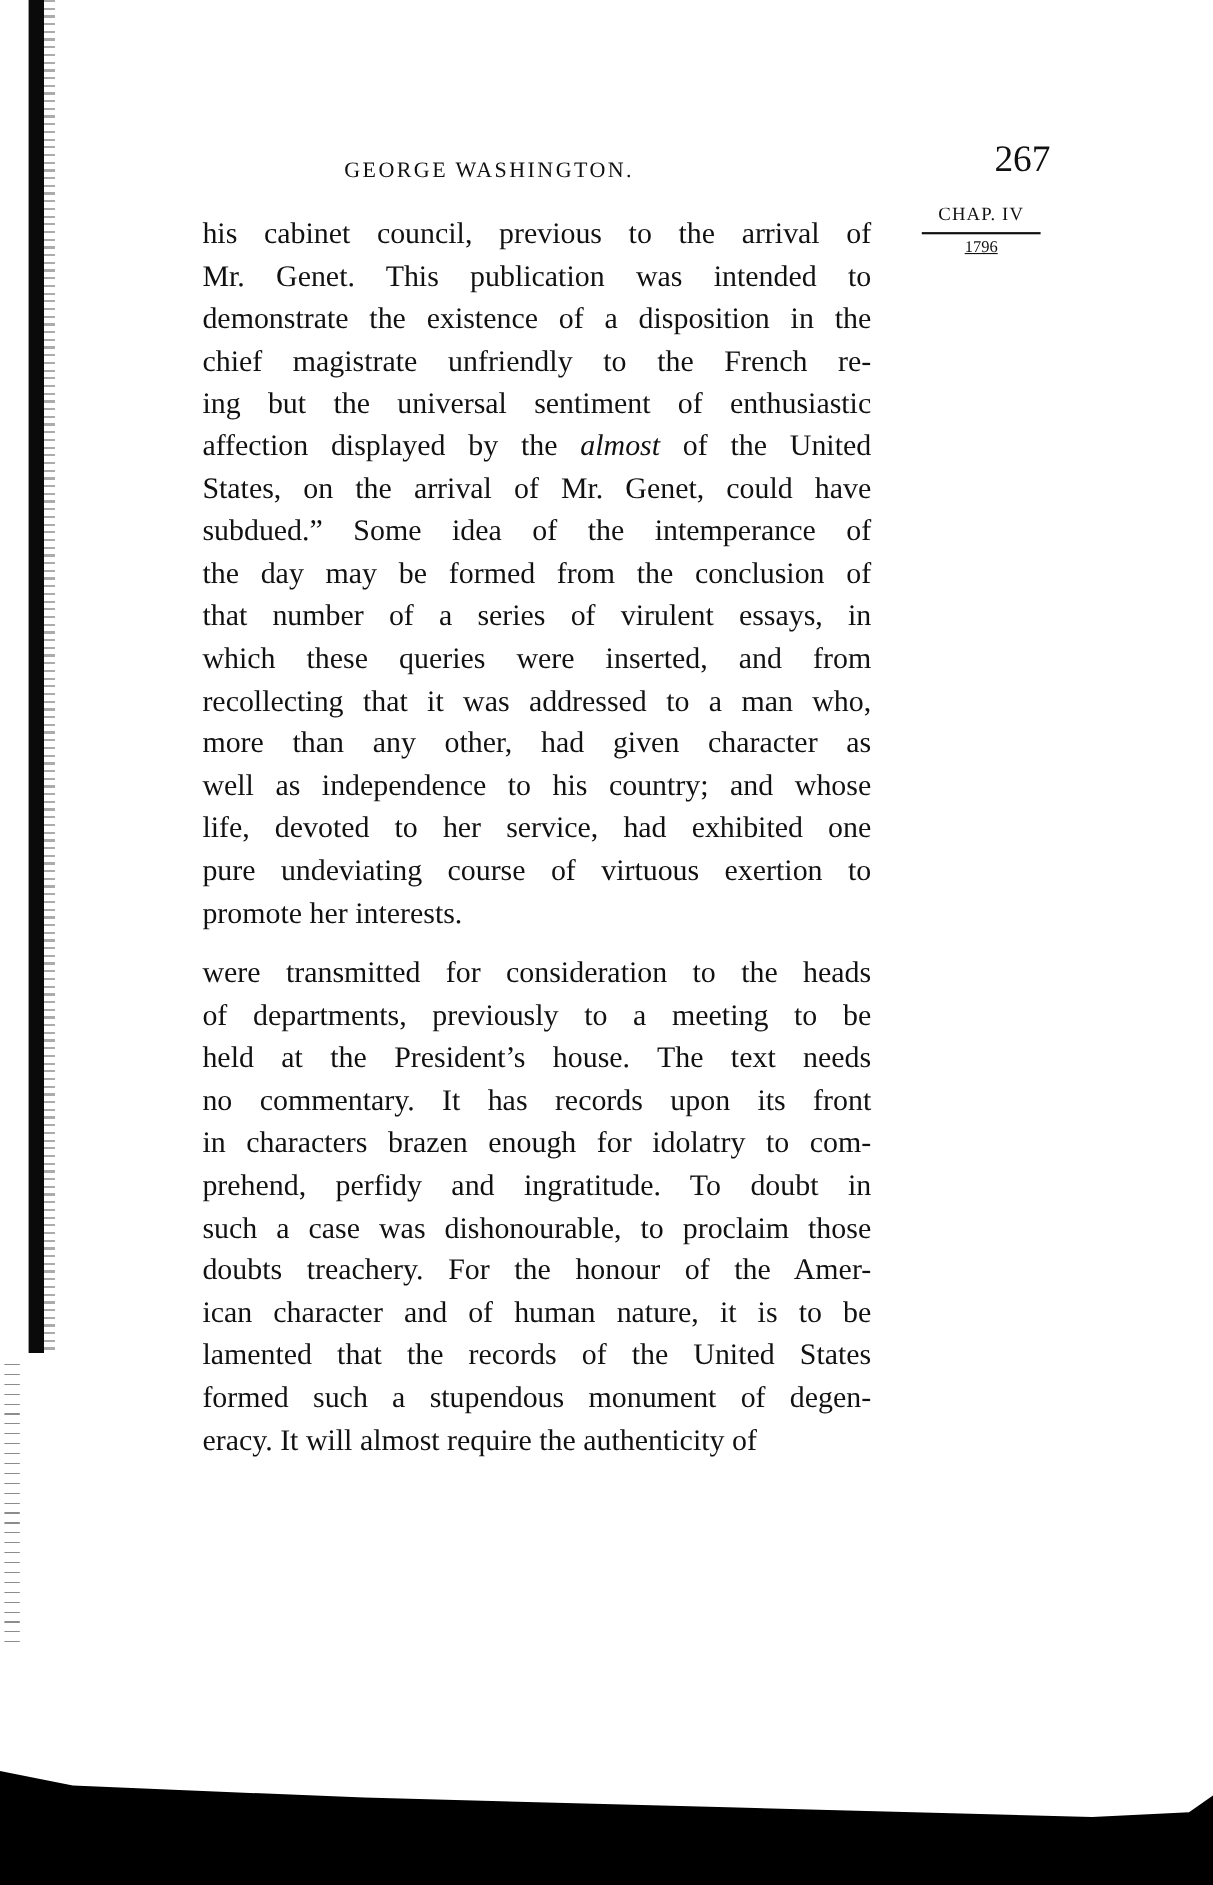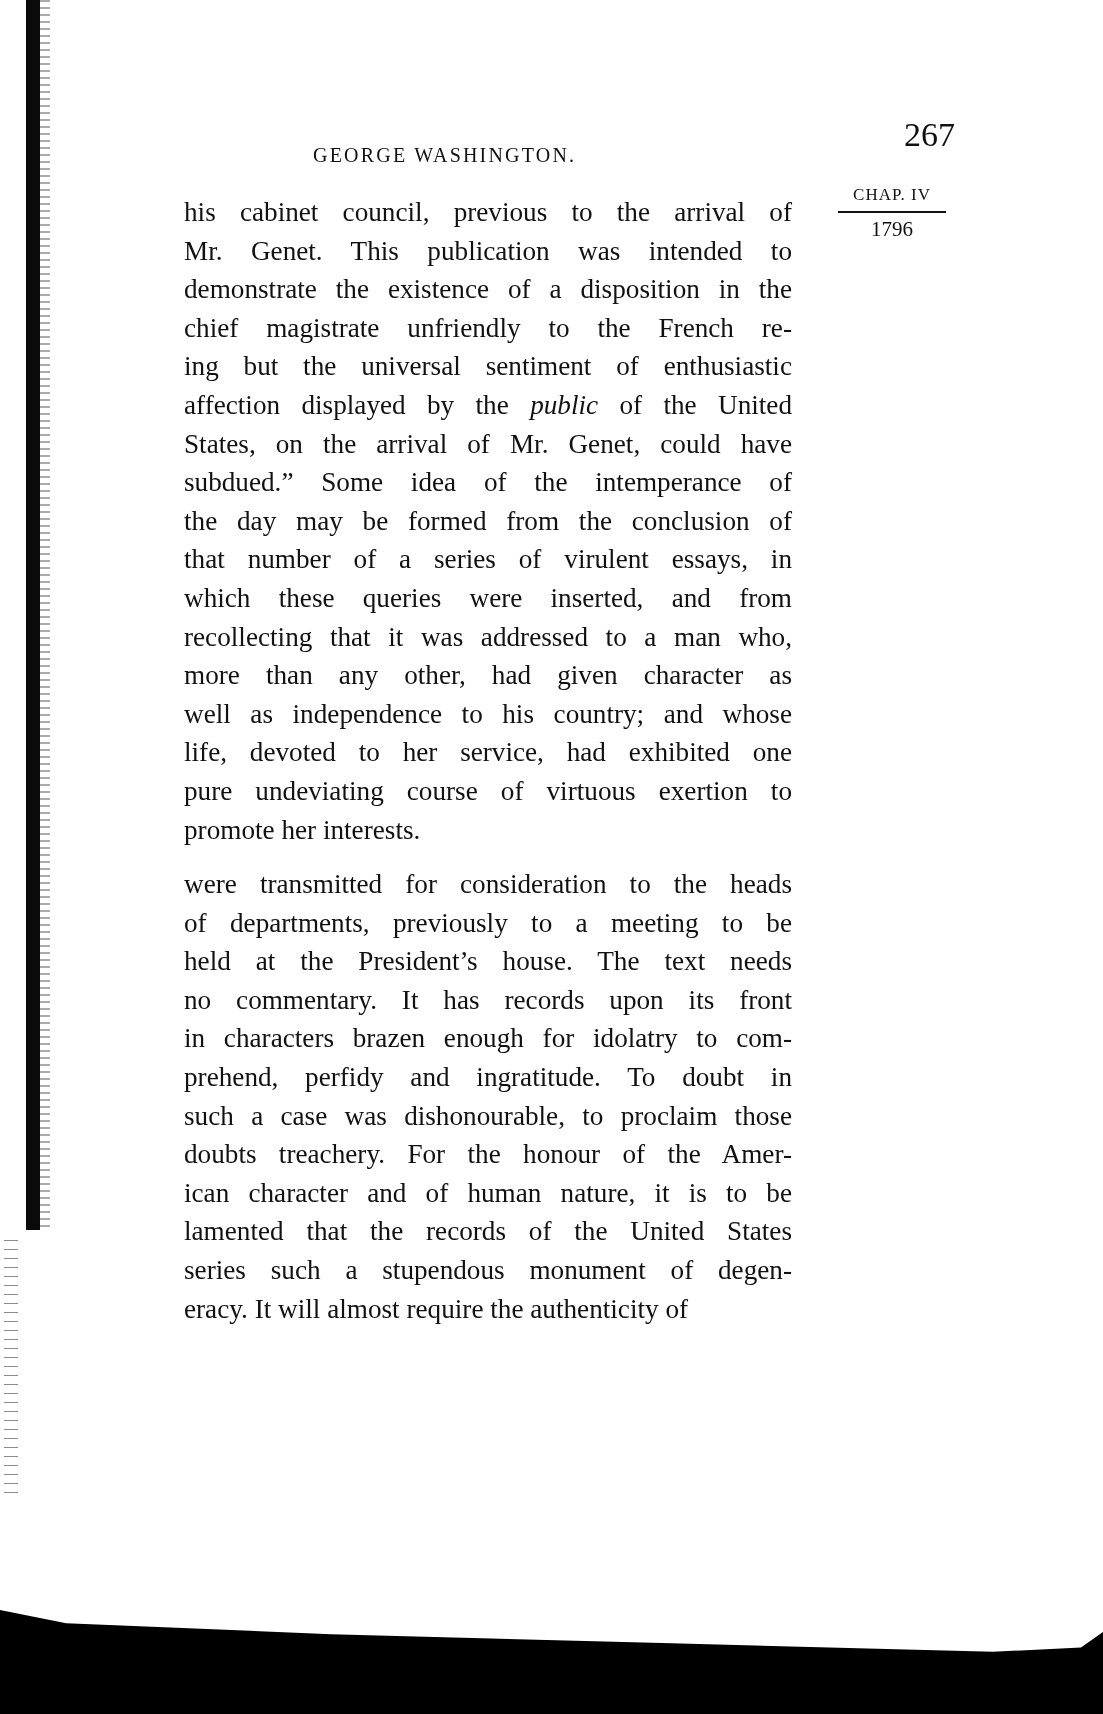--- a/index.html
+++ b/index.html
@@ -5,24 +5,24 @@
     html, body { margin: 0; padding: 0; background: #ffffff; }
     body { width: 1103px; height: 1714px; position: relative; overflow: hidden; font-family: "Liberation Serif", "DejaVu Serif", serif; color: #111; }
     .page-edge-left { position: absolute; left: 26px; top: 0; width: 14px; height: 1230px; background: #0a0a0a; }
     .page-edge-left::after { content: ""; position: absolute; left: 14px; top: 0; width: 10px; height: 1230px;
       background: repeating-linear-gradient(180deg, rgba(0,0,0,0.55) 0 2px, rgba(0,0,0,0) 2px 7px); opacity: 0.6; }
     .page-edge-left-faint { position: absolute; left: 4px; top: 1240px; width: 14px; height: 260px;
       background: repeating-linear-gradient(180deg, rgba(0,0,0,0.45) 0 1px, rgba(0,0,0,0) 1px 9px); }
     .bottom-band { position: absolute; left: 0; top: 1610px; width: 1103px; height: 110px; background: #000;
       clip-path: polygon(0 0, 6% 12%, 30% 22%, 60% 30%, 90% 38%, 98% 34%, 100% 20%, 100% 100%, 0 100%); }
     .running-head { position: absolute; left: 313px; top: 144px; font-size: 20px; letter-spacing: 2.2px; }
-    .page-number { position: absolute; left: 904px; top: 116px; font-size: 34px; }
+    .page-number { position: absolute; left: 904px; top: 126px; font-size: 34px; }
     .margin-note { position: absolute; left: 838px; top: 185px; width: 108px; text-align: center; }
     .chapter { font-size: 17px; letter-spacing: 1px; font-variant: small-caps; padding-bottom: 6px; border-bottom: 2px solid #111; text-align: center; }
-    .year { font-size: 21px; margin-top: 4px; }
+    .year { font-size: 15px; margin-top: 4px; text-decoration: underline; }
     .body-text { position: absolute; left: 168px; top: 177px; width: 640px; font-size: 27.2px; line-height: 38.6px; text-align: justify; }
     .body-text p { margin: 16px; }
     .line { display: block; text-align: justify; text-align-last: justify; white-space: nowrap; }
     .line.last { text-align-last: left; }
     .indent { padding-left: 26px; }
   </style>
 </head>
 <body>
 
 <div class="page-edge-left"></div>
@@ -37,21 +37,21 @@
   <div class="year">1796</div>
 </div>
 
 <div class="body-text">
   <p id="para-0">
       <span class="line">his cabinet council, previous to the arrival of</span>
       <span class="line">Mr. Genet. This publication was intended to</span>
       <span class="line">demonstrate the existence of a disposition in the</span>
       <span class="line">chief magistrate unfriendly to the French re-</span>
       <span class="line">ing but the universal sentiment of enthusiastic</span>
-      <span class="line">affection displayed by the <em>public</em> of the United</span>
+      <span class="line">affection displayed by the <em>almost</em> of the United</span>
       <span class="line">States, on the arrival of Mr. Genet, could have</span>
       <span class="line">subdued.” Some idea of the intemperance of</span>
       <span class="line">the day may be formed from the conclusion of</span>
       <span class="line">that number of a series of virulent essays, in</span>
       <span class="line">which these queries were inserted, and from</span>
       <span class="line">recollecting that it was addressed to a man who,</span>
       <span class="line">more than any other, had given character as</span>
       <span class="line">well as independence to his country; and whose</span>
       <span class="line">life, devoted to her service, had exhibited one</span>
       <span class="line">pure undeviating course of virtuous exertion to</span>
@@ -61,16 +61,16 @@
       <span class="line">were transmitted for consideration to the heads</span>
       <span class="line">of departments, previously to a meeting to be</span>
       <span class="line">held at the President’s house. The text needs</span>
       <span class="line">no commentary. It has records upon its front</span>
       <span class="line">in characters brazen enough for idolatry to com-</span>
       <span class="line">prehend, perfidy and ingratitude. To doubt in</span>
       <span class="line">such a case was dishonourable, to proclaim those</span>
       <span class="line">doubts treachery. For the honour of the Amer-</span>
       <span class="line">ican character and of human nature, it is to be</span>
       <span class="line">lamented that the records of the United States</span>
-      <span class="line">series such a stupendous monument of degen-</span>
+      <span class="line">formed such a stupendous monument of degen-</span>
       <span class="line last">eracy. It will almost require the authenticity of</span>
     </p>
 </div>
 
 </body></html>

